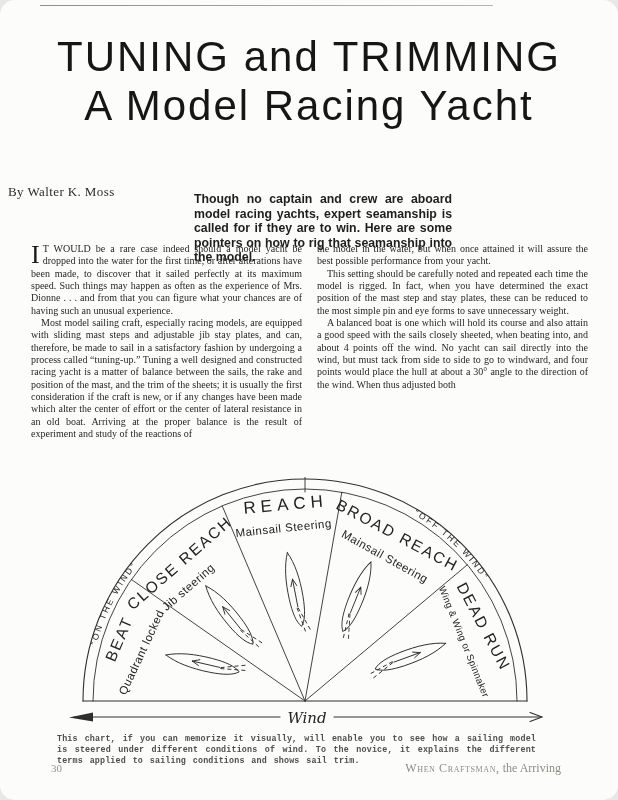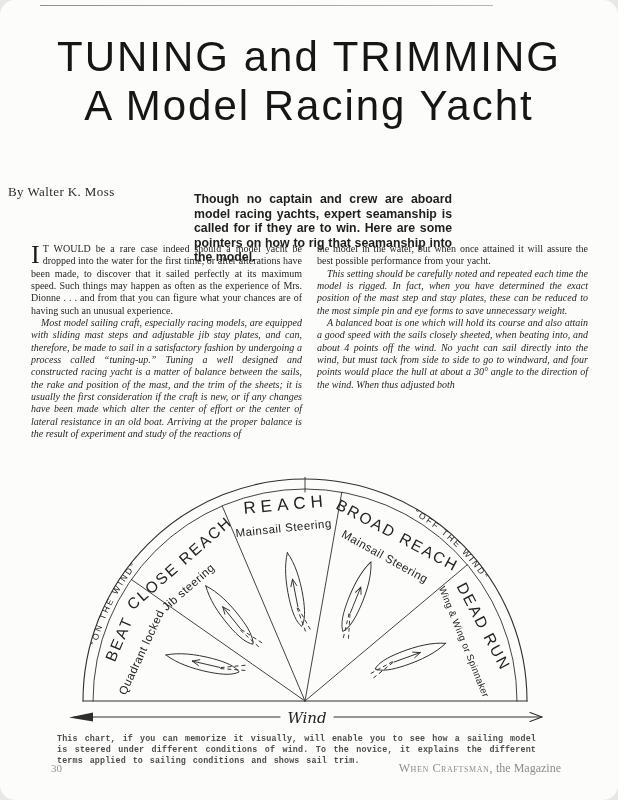--- a/index.html
+++ b/index.html
@@ -34,21 +34,21 @@
     font-family:"Liberation Sans",sans-serif;
     font-size:12.3px;line-height:14.4px;font-weight:700;
     text-align:justify;color:#1e1e1e;margin-left:11px;
   }
   .columns{
     position:absolute;left:31px;top:243px;width:557px;
     display:flex;gap:15px;
   }
   .col{width:271px;font-size:10px;line-height:12.35px;text-align:justify;}
   .col p{margin:0;}
-  .col p.indent{text-indent:10px;font-style:italic;}
+  .col p.indent{text-indent:10px;}
   .dropcap{
     float:left;font-size:26px;line-height:21px;
     padding:1px 3px 0 0;color:#1a1a1a;
   }
   .diagram{position:absolute;left:58px;top:477px;width:500px;height:260px;}
   .diagram text{fill:#222;}
   .ink{stroke:#2e2e2c;fill:none;stroke-width:1.1;stroke-linecap:round;}
   .ink-thin{stroke:#2e2e2c;fill:none;stroke-width:0.9;stroke-linecap:round;}
   .dash{stroke:#2e2e2c;fill:none;stroke-width:0.9;stroke-dasharray:4 3;}
   .sector-name{
@@ -168,15 +168,15 @@
       <path class="ink" d="M 16 240 H 222 M 276 240 H 484"></path>
       <polygon fill="#2e2e2c" points="11,240.5 35,235.5 35,244.5"></polygon>
       <path class="ink" d="M 484 240 l -12 -4.5 M 484 240 l -12 4.5"></path>
       <text class="wind-word" x="249" y="245.5" text-anchor="middle">Wind</text>
     </g>
   </svg>
 
   <p class="caption">This chart, if you can memorize it visually, will enable you to see how a sailing model is steered under different conditions of wind.  To the novice, it explains the different terms applied to sailing conditions and shows sail trim.</p>
 
   <div class="footer-left">30</div>
-  <div class="footer-right"><span class="sc">When Craftsman,</span><span> the Magazine</span></div>
+  <div class="footer-right"><span class="sc">When Craftsman,</span><span> the Arriving</span></div>
 
 </div>
 
 </body></html>

